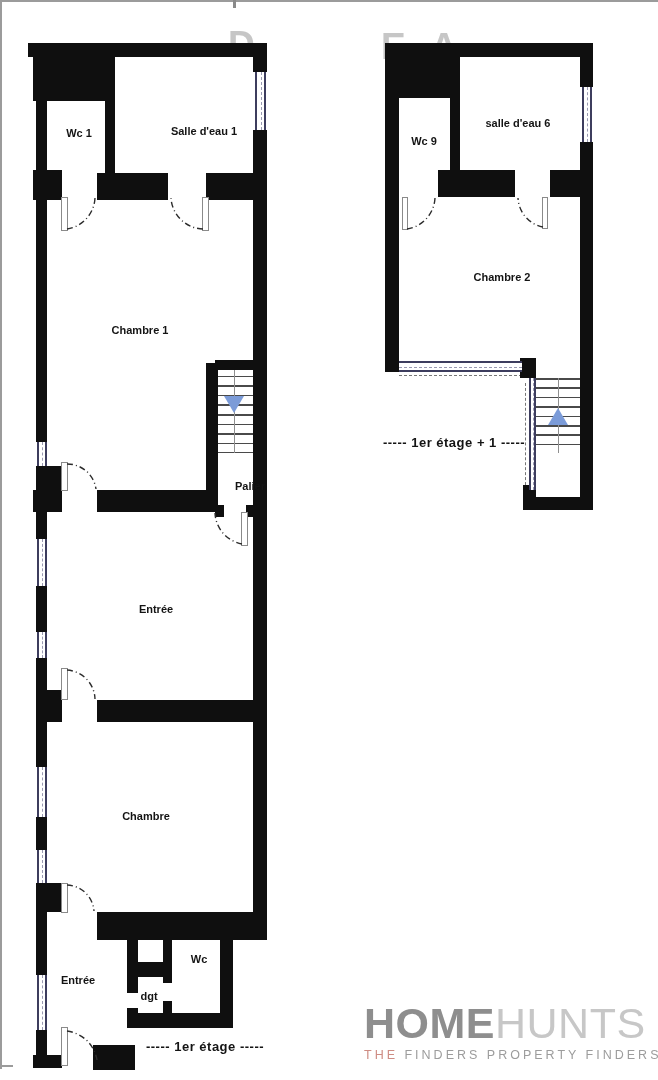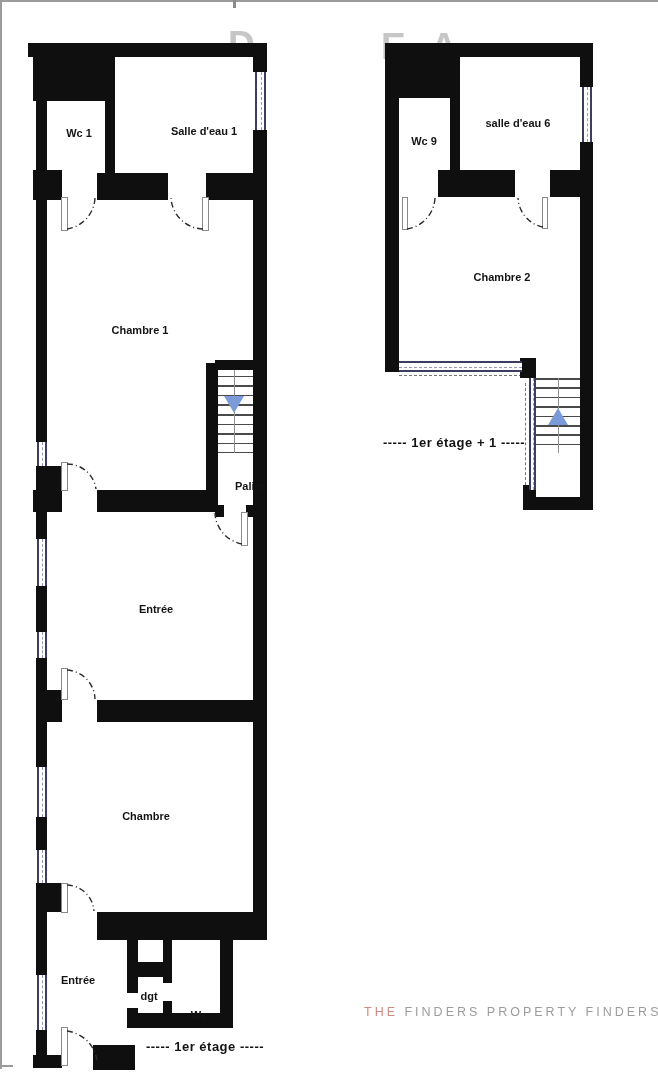--- a/index.html
+++ b/index.html
@@ -157,28 +157,31 @@
   </svg>
 
   <div class="room-label" style="left:79px;top:133px">Wc 1</div>
   <div class="room-label" style="left:204px;top:131px">Salle d'eau 1</div>
   <div class="room-label" style="left:140px;top:330px">Chambre 1</div>
   <div class="room-label" style="left:250px;top:486px">Palier</div>
   <div class="room-label" style="left:156px;top:609px">Entrée</div>
   <div class="room-label" style="left:146px;top:816px">Chambre</div>
   <div class="room-label" style="left:78px;top:980px">Entrée</div>
   <div class="room-label" style="left:149px;top:996px">dgt</div>
-  <div class="room-label" style="left:199px;top:1015px">Wc</div>
+  <div class="room-label" style="left:199px;top:959px">Wc</div>
   <div class="caption" style="left:205px;top:1046px">-----  1er étage  -----</div>
 
   <div class="room-label" style="left:424px;top:141px">Wc 9</div>
   <div class="room-label" style="left:518px;top:123px">salle d'eau 6</div>
   <div class="room-label" style="left:502px;top:277px">Chambre 2</div>
   <div class="caption" style="left:454px;top:442px">-----  1er étage + 1  -----</div>
 
   <div class="logo">
+    <div class="logo-main">
+      <span class="logo-home">HOME</span><span class="logo-hunts">HUNTS</span>
+    </div>
     <div class="logo-tagline">
       <span class="logo-the">THE</span>
       <span>FINDERS PROPERTY FINDERS</span><span class="logo-cursor">_</span>
     </div>
   </div>
 
 </div>
 
 </body></html>

